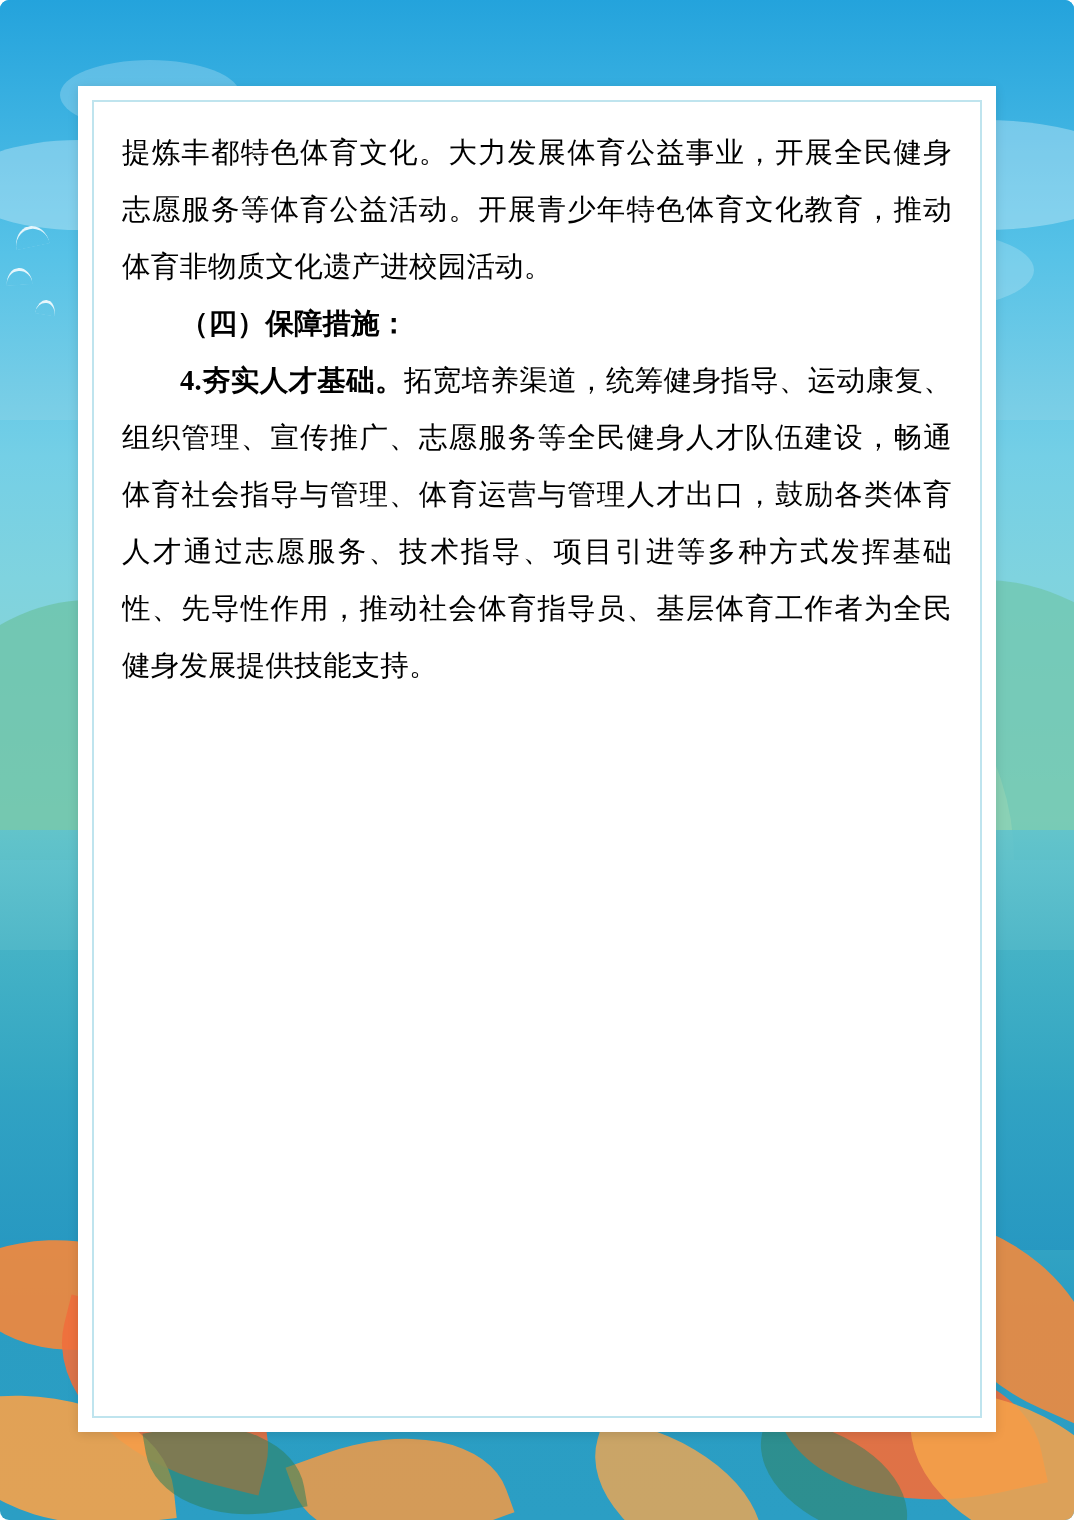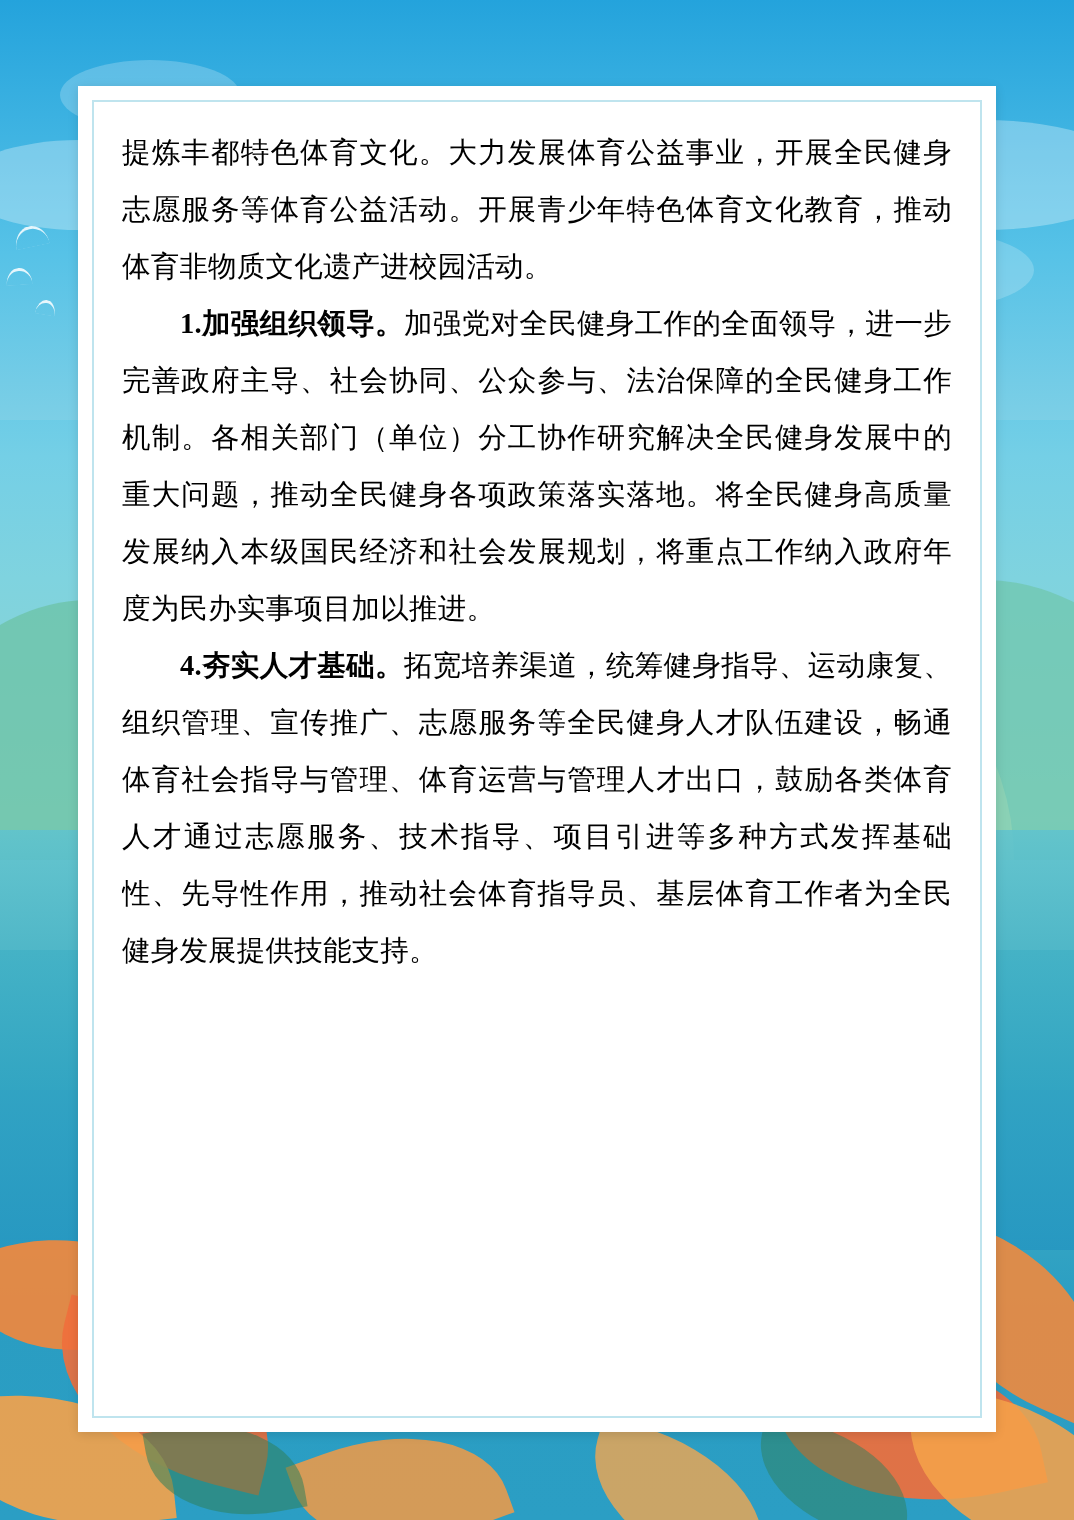--- a/index.html
+++ b/index.html
@@ -25,20 +25,21 @@
         #74cfe6 30%,
         #7fd3df 38%,
         #86d3d6 46%,
         #8fd6cf 54%,
         #79c9c6 62%,
         #56b8c4 70%,
         #3aa9c4 78%,
         #2a9dc2 86%,
         #2b9ec4 100%);
     overflow: hidden;
+    border-radius: 9px;
   }
 
   
   .bg-sky {
     position: absolute;
     left: 0; top: 0;
     width: 1074px; height: 420px;
     background: linear-gradient(180deg, #24a3dc 0%, #56c2e7 60%, #7ccfe6 100%);
   }
   .bg-cloud {
@@ -183,24 +184,24 @@
   <div class="leaf dark2"></div>
 
   <div class="sheet-frame">
     <div class="sheet-inner">
       <div class="doc-body">
 
         <p class="para">
           <span>提炼丰都特色体育文化。大力发展体育公益事业，开展全民健身志愿服务等体育公益活动。开展青少年特色体育文化教育，推动体育非物质文化遗产进校园活动。</span>
         </p>
 
-
-        <p class="para indent">
-          <span class="lead">1.加强组织领导。</span><span>加强党对全民健身工作的全面领导，进一步完善政府主导、社会协同、公众参与、法治保障的全民健身工作机制。各相关部门（单位）分工协作研究解决全民健身发展中的重大问题，推动全民健身各项政策落实落地。将全民健身高质量发展纳入本级国民经济和社会发展规划，将重点工作纳入政府年度为民办实事项目加以推进。</span>
+        <p class="heading">
+          <span>（四）保障措施：</span>
         </p>
+
 
 
         <p class="para indent">
           <span class="lead">4.夯实人才基础。</span><span>拓宽培养渠道，统筹健身指导、运动康复、组织管理、宣传推广、志愿服务等全民健身人才队伍建设，畅通体育社会指导与管理、体育运营与管理人才出口，鼓励各类体育人才通过志愿服务、技术指导、项目引进等多种方式发挥基础性、先导性作用，推动社会体育指导员、基层体育工作者为全民健身发展提供技能支持。</span>
         </p>
 
       </div>
     </div>
   </div>
 

